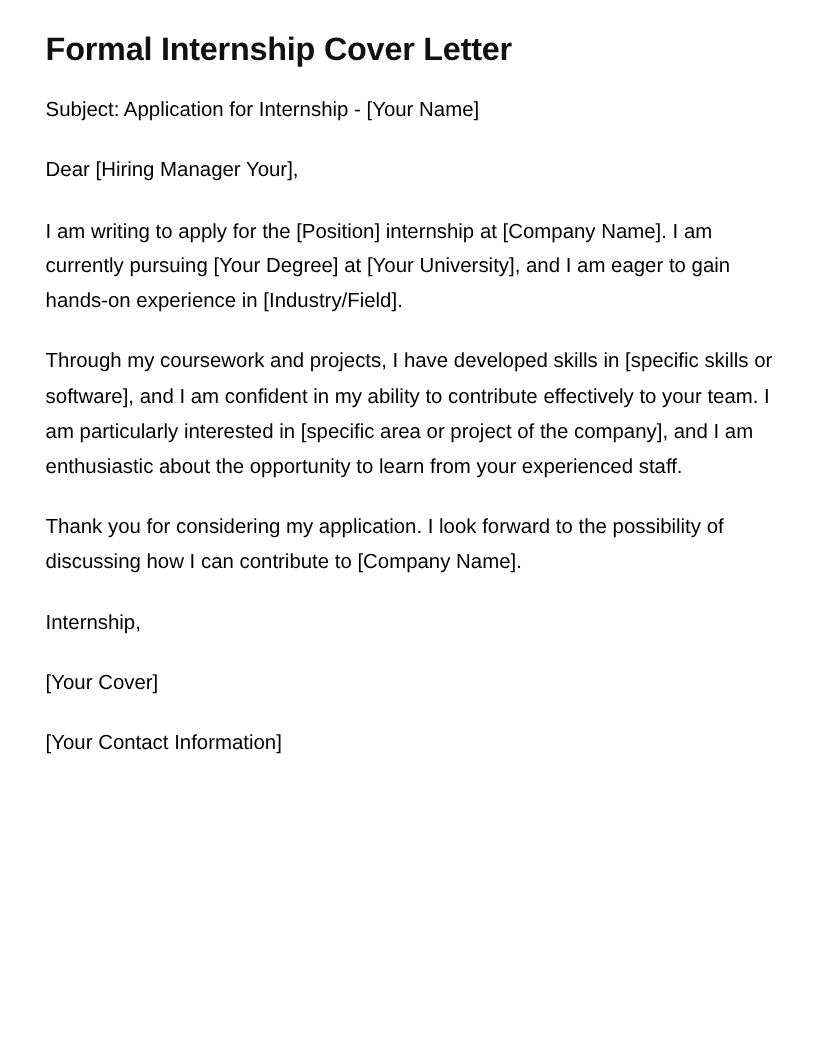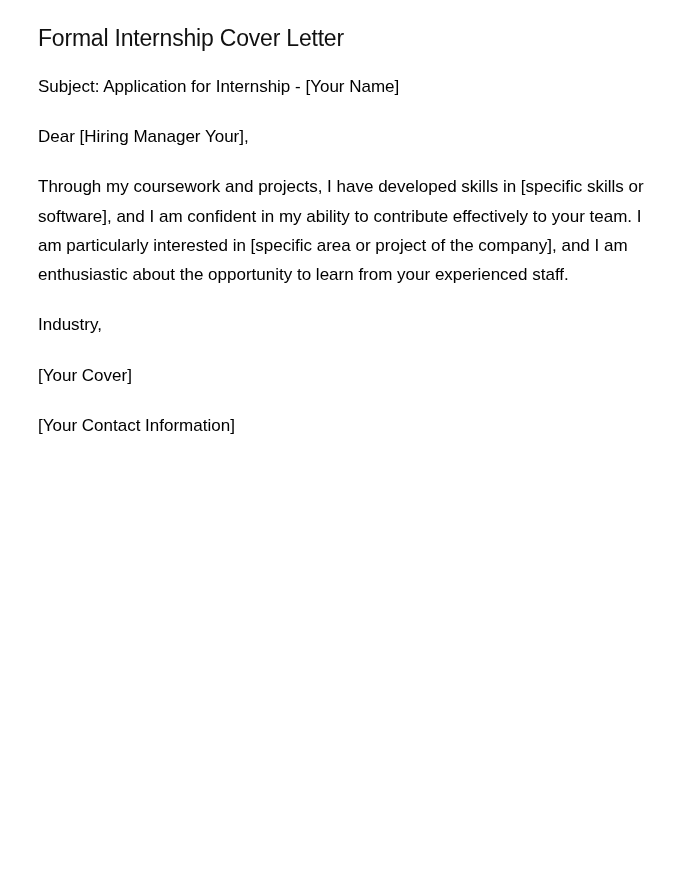--- a/index.html
+++ b/index.html
@@ -13,23 +13,23 @@
     font-family: "Liberation Sans", sans-serif;
     color: #1a1a1a;
     -webkit-font-smoothing: antialiased;
   }
   .page {
     width: 700px;
     box-sizing: border-box;
     padding: 24px 38px 20px 38px;
   }
   .doc-title {
-    font-size: 23px;
+    font-size: 27px;
     line-height: 1.3;
-    font-weight: normal;
+    font-weight: bold;
     color: #111111;
     margin: 0 0 18px 0;
     letter-spacing: -0.2px;
   }
   .para {
     font-size: 17px;
     line-height: 1.72;
     color: #000000;
     margin: 0 0 21px 0;
     font-weight: normal;
@@ -39,17 +39,19 @@
   }
 </style>
 </head>
 <body>
 
 <div class="page">
   <h1 class="doc-title">Formal Internship Cover Letter</h1>
 
   <p class="para">Subject: Application for Internship - [Your Name]</p>
   <p class="para">Dear [Hiring Manager Your],</p>
+  <p class="para">I am writing to apply for the [Position] internship at [Company Name]. I am currently pursuing [Your Degree] at [Your University], and I am eager to gain hands-on experience in [Industry/Field].</p>
   <p class="para">Through my coursework and projects, I have developed skills in [specific skills or software], and I am confident in my ability to contribute effectively to your team. I am particularly interested in [specific area or project of the company], and I am enthusiastic about the opportunity to learn from your experienced staff.</p>
-  <p class="para">Industry,</p>
+  <p class="para">Thank you for considering my application. I look forward to the possibility of discussing how I can contribute to [Company Name].</p>
+  <p class="para">Internship,</p>
   <p class="para">[Your Cover]</p>
   <p class="para">[Your Contact Information]</p>
 </div>
 
 </body></html>

